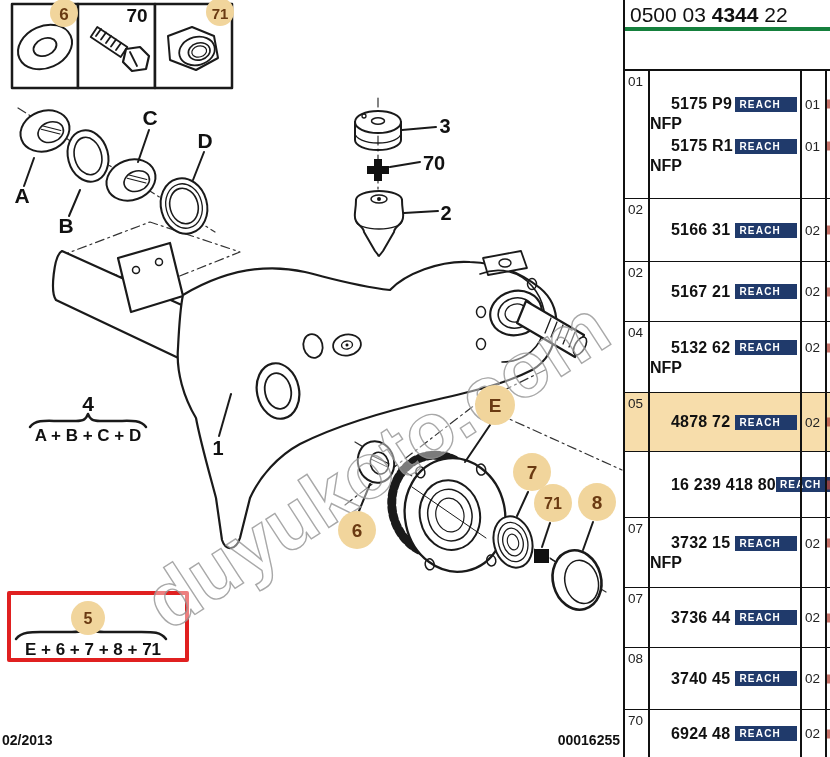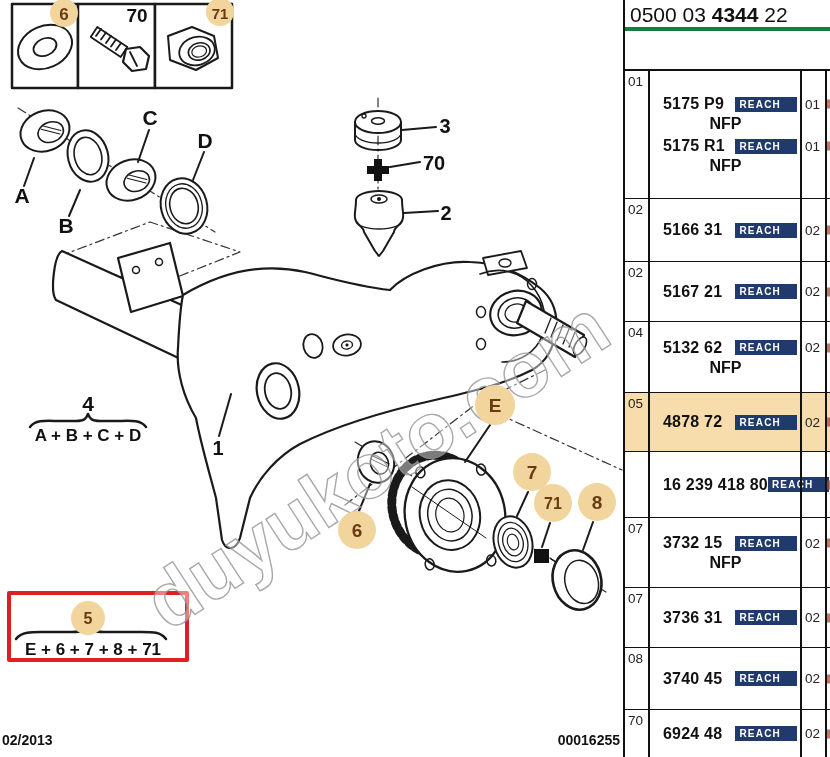--- a/index.html
+++ b/index.html
@@ -17,28 +17,28 @@
   .tbl-gap { position:absolute; left:2px; right:0; top:31px; height:40px; border-bottom:2px solid #111; }
   .tbl-body { position:absolute; left:2px; right:0; top:71px; }
   .vline { position:absolute; top:71px; bottom:0; width:1.5px; background:#111; }
   .vline.v1 { left:25px; } .vline.v2 { left:177px; } .vline.v3 { left:202px; }
 
   .trow { position:relative; border-bottom:1.5px solid #111; padding-left:25px; padding-right:5px; }
   .trow.hl { background:var(--highlight,#f7ddab); }
   .row-num { position:absolute; left:3px; top:3px; font-size:13.5px; color:#222; }
   .parts-stack { height:100%; display:flex; flex-direction:column; justify-content:center; gap:3px; }
   .pline { display:flex; align-items:center; position:relative; height:20px; }
-  .pref { font-weight:bold; font-size:16px; margin-left:13px; white-space:nowrap; letter-spacing:.2px; }
+  .pref { font-weight:bold; font-size:16px; margin-left:21px; white-space:nowrap; letter-spacing:.2px; }
   .spacer { flex:1; }
   .reach-badge { background:var(--reach,#203a6b); color:#fff; font-size:10px; font-weight:bold;
                  letter-spacing:1.2px; padding:3px 16px 2px 4px; line-height:1; margin-right:3px; flex:none; }
   .pqty { width:25px; text-align:center; font-size:13.5px; color:#222; flex:none; }
   .cut-frag { position:absolute; right:-5px; top:50%; transform:translateY(-50%);
               width:3px; height:9px; background:#b5443a; opacity:.75; }
-  .pnote { text-align:center; padding-right:24px; font-weight:bold; font-size:16px; height:19px; line-height:19px; }
+  .pnote { text-align:left; padding-right:24px; font-weight:bold; font-size:16px; height:19px; line-height:19px; }
 </style>
 </head>
 <body>
 
 <div class="screen">
 
   
   <svg width="623" height="757" viewBox="0 0 623 757">
     <g fill="none" stroke="#1a1a1a" stroke-width="2" stroke-linecap="round" stroke-linejoin="round">
 
@@ -385,21 +385,21 @@
     </div>
     <div class="pnote">NFP</div>
   </div>
           </div>
   </div>
         <div class="trow" style="height: 60px;">
     <div class="row-num">07</div>
     <div class="parts-stack">
             <div class="pgroup">
     <div class="pline">
-      <span class="pref">3736 31</span>
+      <span class="pref">3736 44</span>
       <span class="spacer"></span>
       <span class="reach-badge">REACH</span>
       <span class="pqty">02</span>
       <span class="cut-frag"></span>
     </div>
 
   </div>
           </div>
   </div>
         <div class="trow" style="height: 62px;">

